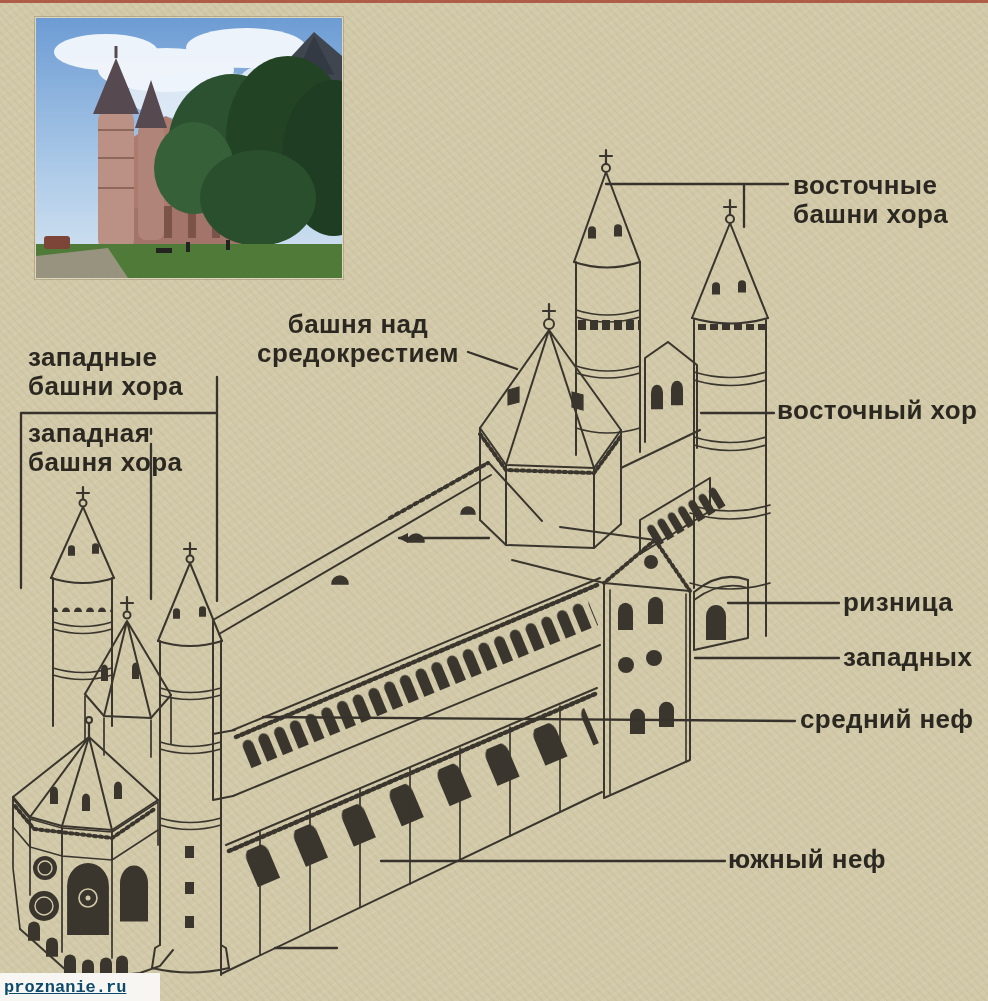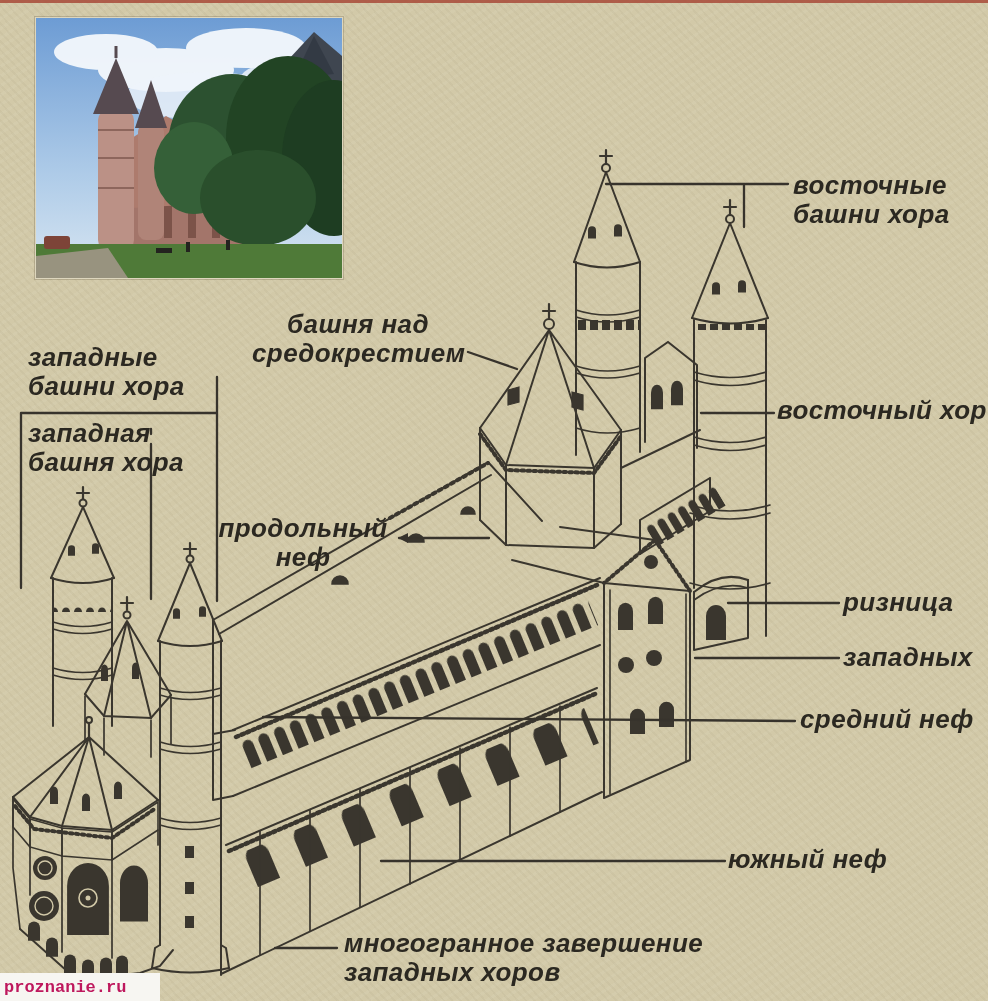--- a/index.html
+++ b/index.html
@@ -9,26 +9,26 @@
     background-image:
       repeating-linear-gradient(47deg, rgba(120,110,80,0.06) 0 2px, rgba(0,0,0,0) 2px 6px),
       repeating-linear-gradient(-33deg, rgba(255,255,245,0.05) 0 3px, rgba(0,0,0,0) 3px 8px);
     font-family:"Liberation Sans", sans-serif;
   }
   .top-edge{position:absolute;left:0;top:0;width:988px;height:3px;background:#a84a38;opacity:.85;}
   .diagram-svg{position:absolute;left:0;top:0;width:988px;height:1001px;}
   .photo{position:absolute;left:35px;top:17px;width:306px;height:260px;overflow:hidden;
          border:1px solid #ddd6bd; box-shadow:0 0 0 1px rgba(90,80,55,.25);}
   .lbl{position:absolute;color:#2b2821;font-weight:700;font-size:26px;line-height:29px;
-       letter-spacing:.4px; white-space:nowrap;font-style:italic;}
+       letter-spacing:.4px; white-space:nowrap;}
   .lbl span{display:block;}
   .wm{position:absolute;left:0;top:973px;width:160px;height:28px;background:#f7f6f2;
       display:flex;align-items:center;}
   .wm span{font-family:"Liberation Mono","DejaVu Sans Mono",monospace;font-size:17px;
-      font-weight:700;color:#be185d;padding-left:4px;letter-spacing:0px;}
+      font-weight:700;color:#0c4a6e;padding-left:4px;letter-spacing:0px;text-decoration:underline;}
 </style>
 </head>
 <body>
 
 <div class="page">
   <div class="top-edge"></div>
 
   <svg class="diagram-svg" viewBox="0 0 988 1001" xmlns="http://www.w3.org/2000/svg">
     <defs>
       <pattern id="pa" width="12" height="300" patternUnits="userSpaceOnUse">
@@ -316,40 +316,32 @@
     <span>средокрестием</span>
   </div>
   <div class="lbl" style="left:28px;top:343px;width:190px;">
     <span>западные</span>
     <span>башни хора</span>
   </div>
   <div class="lbl" style="left:28px;top:419px;width:184px;text-align:left">
     <span>западная</span>
     <span>башня хора</span>
   </div>
-  <div class="lbl" style="left:210px;top:514px;width:186px;text-align:center">
-    <span>продольный</span>
-    <span>неф</span>
-  </div>
   <div class="lbl" style="left:777px;top:396px;text-align:center">
     <span>восточный хор</span>
   </div>
   <div class="lbl" style="left:843px;top:588px;text-align:left">
     <span>ризница</span>
   </div>
   <div class="lbl" style="left:843px;top:643px;text-align:left">
     <span>западных</span>
   </div>
   <div class="lbl" style="left:800px;top:705px;text-align:right">
     <span>средний неф</span>
   </div>
   <div class="lbl" style="left:728px;top:845px;text-align:center">
     <span>южный неф</span>
   </div>
-  <div class="lbl" style="left:344px;top:929px;text-align:left">
-    <span>многогранное завершение</span>
-    <span>западных хоров</span>
-  </div>
 
   <div class="wm">
     <span>proznanie.ru</span>
   </div>
 </div>
 
 </body></html>

